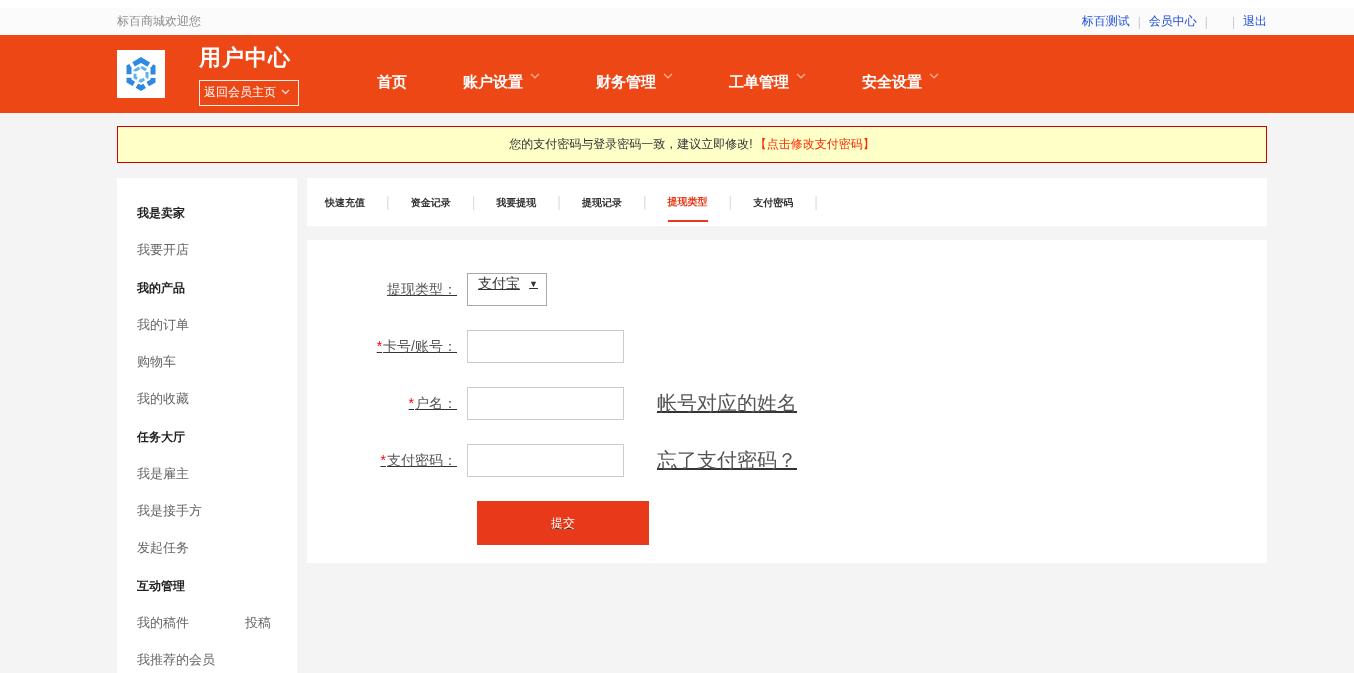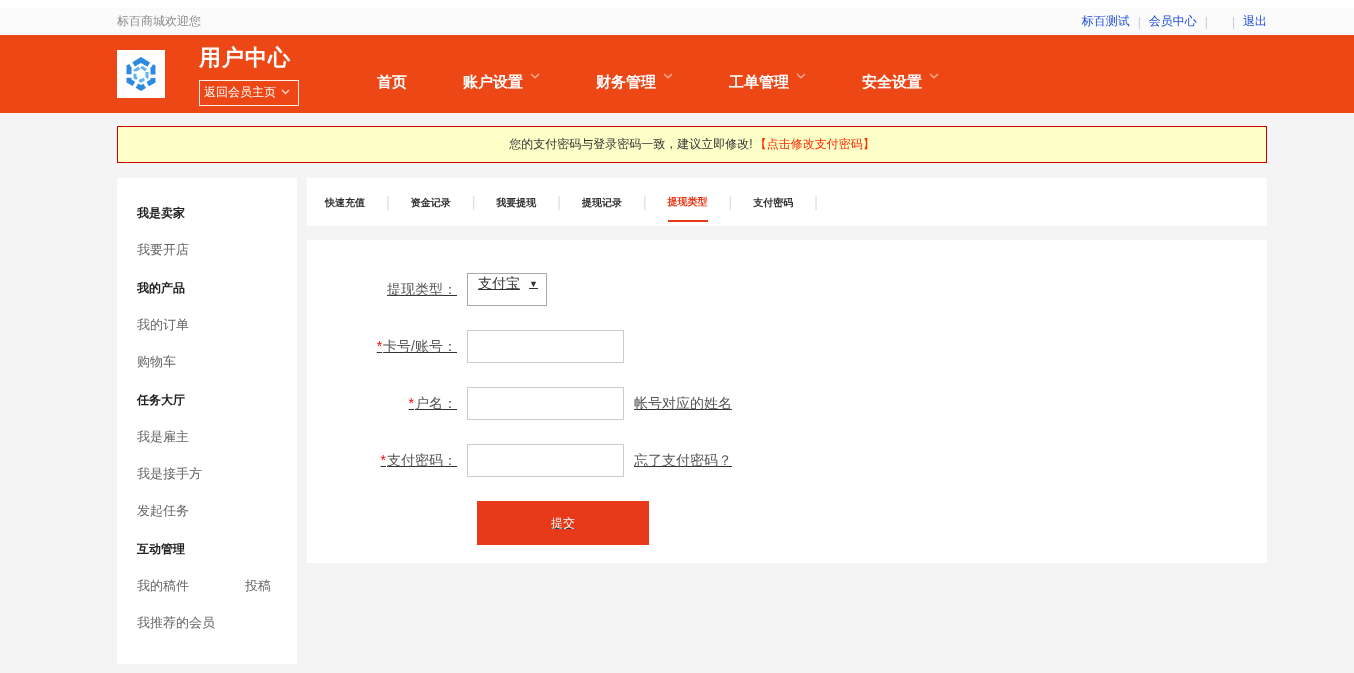--- a/index.html
+++ b/index.html
@@ -86,21 +86,21 @@
   .fake-select {
     width:80px; height:33px; border:1px solid #a9a9a9; background:#fff;
     display:flex; align-items:center; justify-content:space-between;
     padding:0 8px 11px 10px; font-size:14px; color:#333; cursor:pointer;
   }
   .fake-select .arrow { font-size:9px; color:#333; }
   .text-input {
     width:157px; height:33px; border:1px solid #ccc; background:#fff;
     font-size:14px; padding:0 8px; color:#333; outline:none; font-family:inherit;
   }
-  .hint { font-size:14px; color:#555; margin-left:10px; }
+  .hint { font-size:20px; color:#555; margin-left:33px; }
   .hint.link { cursor:pointer; }
   .submit-row { margin-top:22px; display:flex; }
   .submit-btn {
     margin-left:170px; width:172px; height:44px; border:none;
     background:var(--accent,#e8391a); color:#fff; font-size:12px; cursor:pointer;
     font-family:inherit;
   }
 </style>
 </head>
 <body>
@@ -188,20 +188,23 @@
           </div>
       </div>
       <div class="side-group">
         <div class="side-title">我的产品</div>
         <div class="side-item">
             <span>我的订单</span>
           </div>
         <div class="side-item">
             <span>购物车</span>
           </div>
+        <div class="side-item">
+            <span>我的收藏</span>
+          </div>
       </div>
       <div class="side-group">
         <div class="side-title">任务大厅</div>
         <div class="side-item">
             <span>我是雇主</span>
           </div>
         <div class="side-item">
             <span>我是接手方</span>
           </div>
         <div class="side-item">

